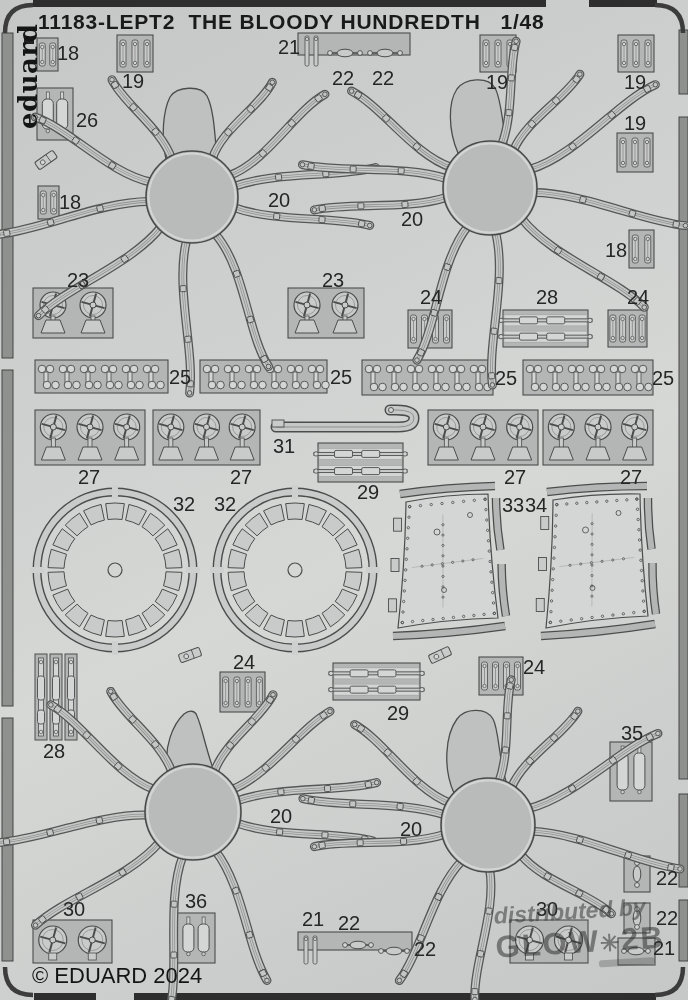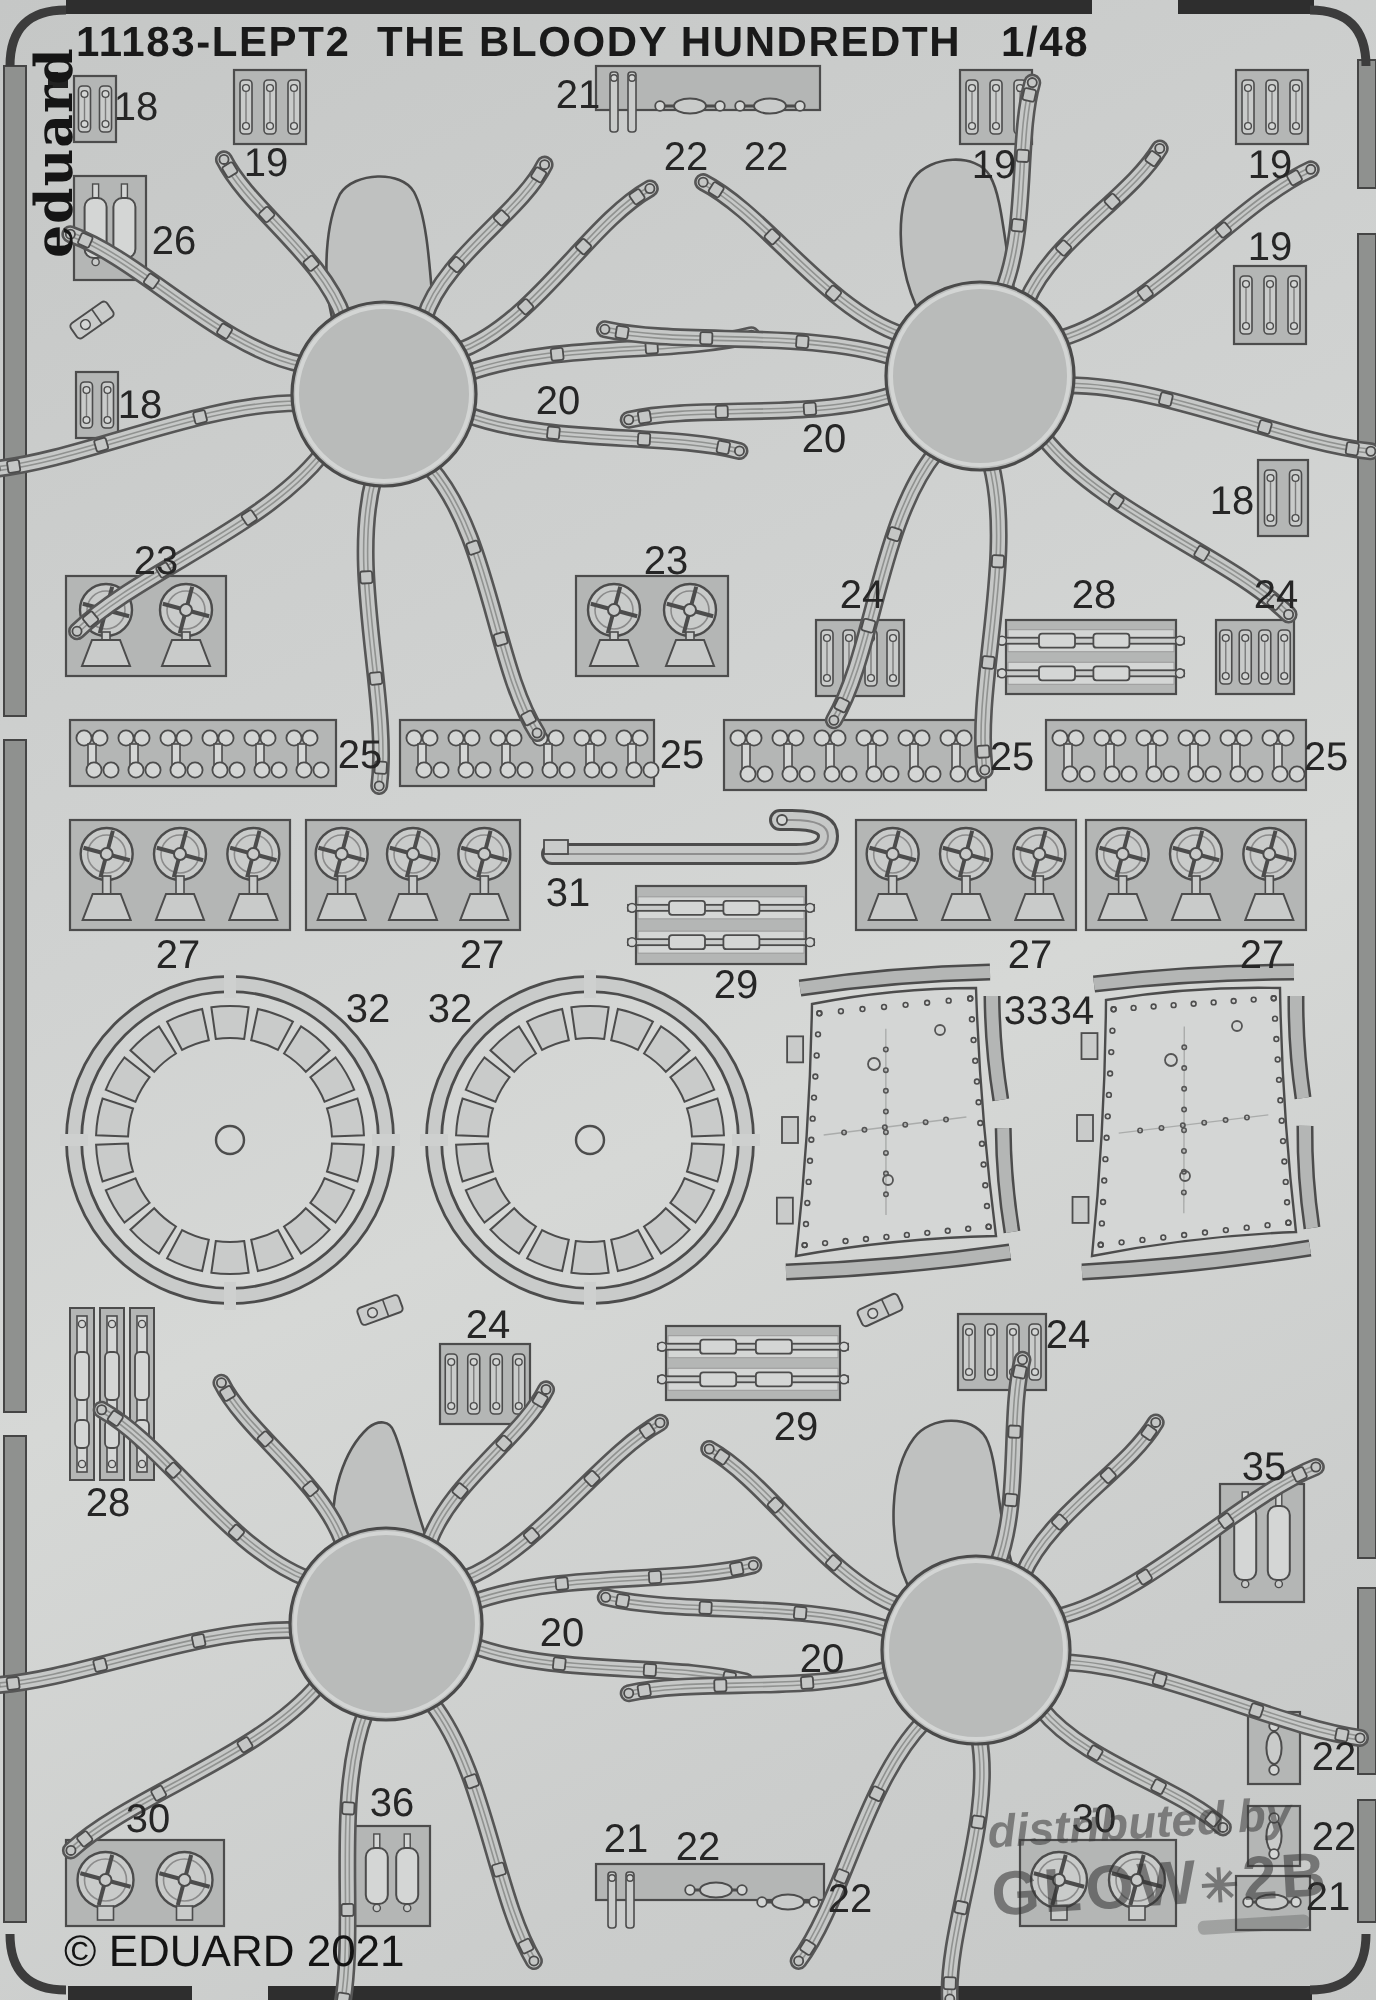--- a/index.html
+++ b/index.html
@@ -1341,19 +1341,19 @@
       <text x="313" y="926" fill="#262626" font-size="20" text-anchor="middle" font-family="Liberation Sans, sans-serif">21</text>
       <text x="349" y="930" fill="#262626" font-size="20" text-anchor="middle" font-family="Liberation Sans, sans-serif">22</text>
       <text x="547" y="916" fill="#262626" font-size="20" text-anchor="middle" font-family="Liberation Sans, sans-serif">30</text>
       <text x="425" y="956" fill="#262626" font-size="20" text-anchor="middle" font-family="Liberation Sans, sans-serif">22</text>
       <text x="667" y="885" fill="#262626" font-size="20" text-anchor="middle" font-family="Liberation Sans, sans-serif">22</text>
       <text x="667" y="925" fill="#262626" font-size="20" text-anchor="middle" font-family="Liberation Sans, sans-serif">22</text>
       <text x="664" y="955" fill="#262626" font-size="20" text-anchor="middle" font-family="Liberation Sans, sans-serif">21</text>
     </svg>
   <div class="title">11183-LEPT2  THE BLOODY HUNDREDTH   1/48</div>
   <div class="brand">eduard</div>
-  <div class="copyright">© EDUARD 2021</div>
+  <div class="copyright">© EDUARD 2024</div>
   <div class="watermark">
     <div class="wm1">distributed by</div>
     <div class="wm2"><span>GLOW</span><span class="wmstar">✳</span><span>2B</span></div>
     <div class="wmblur"></div>
   </div>
 </div>
 
 </body></html>

